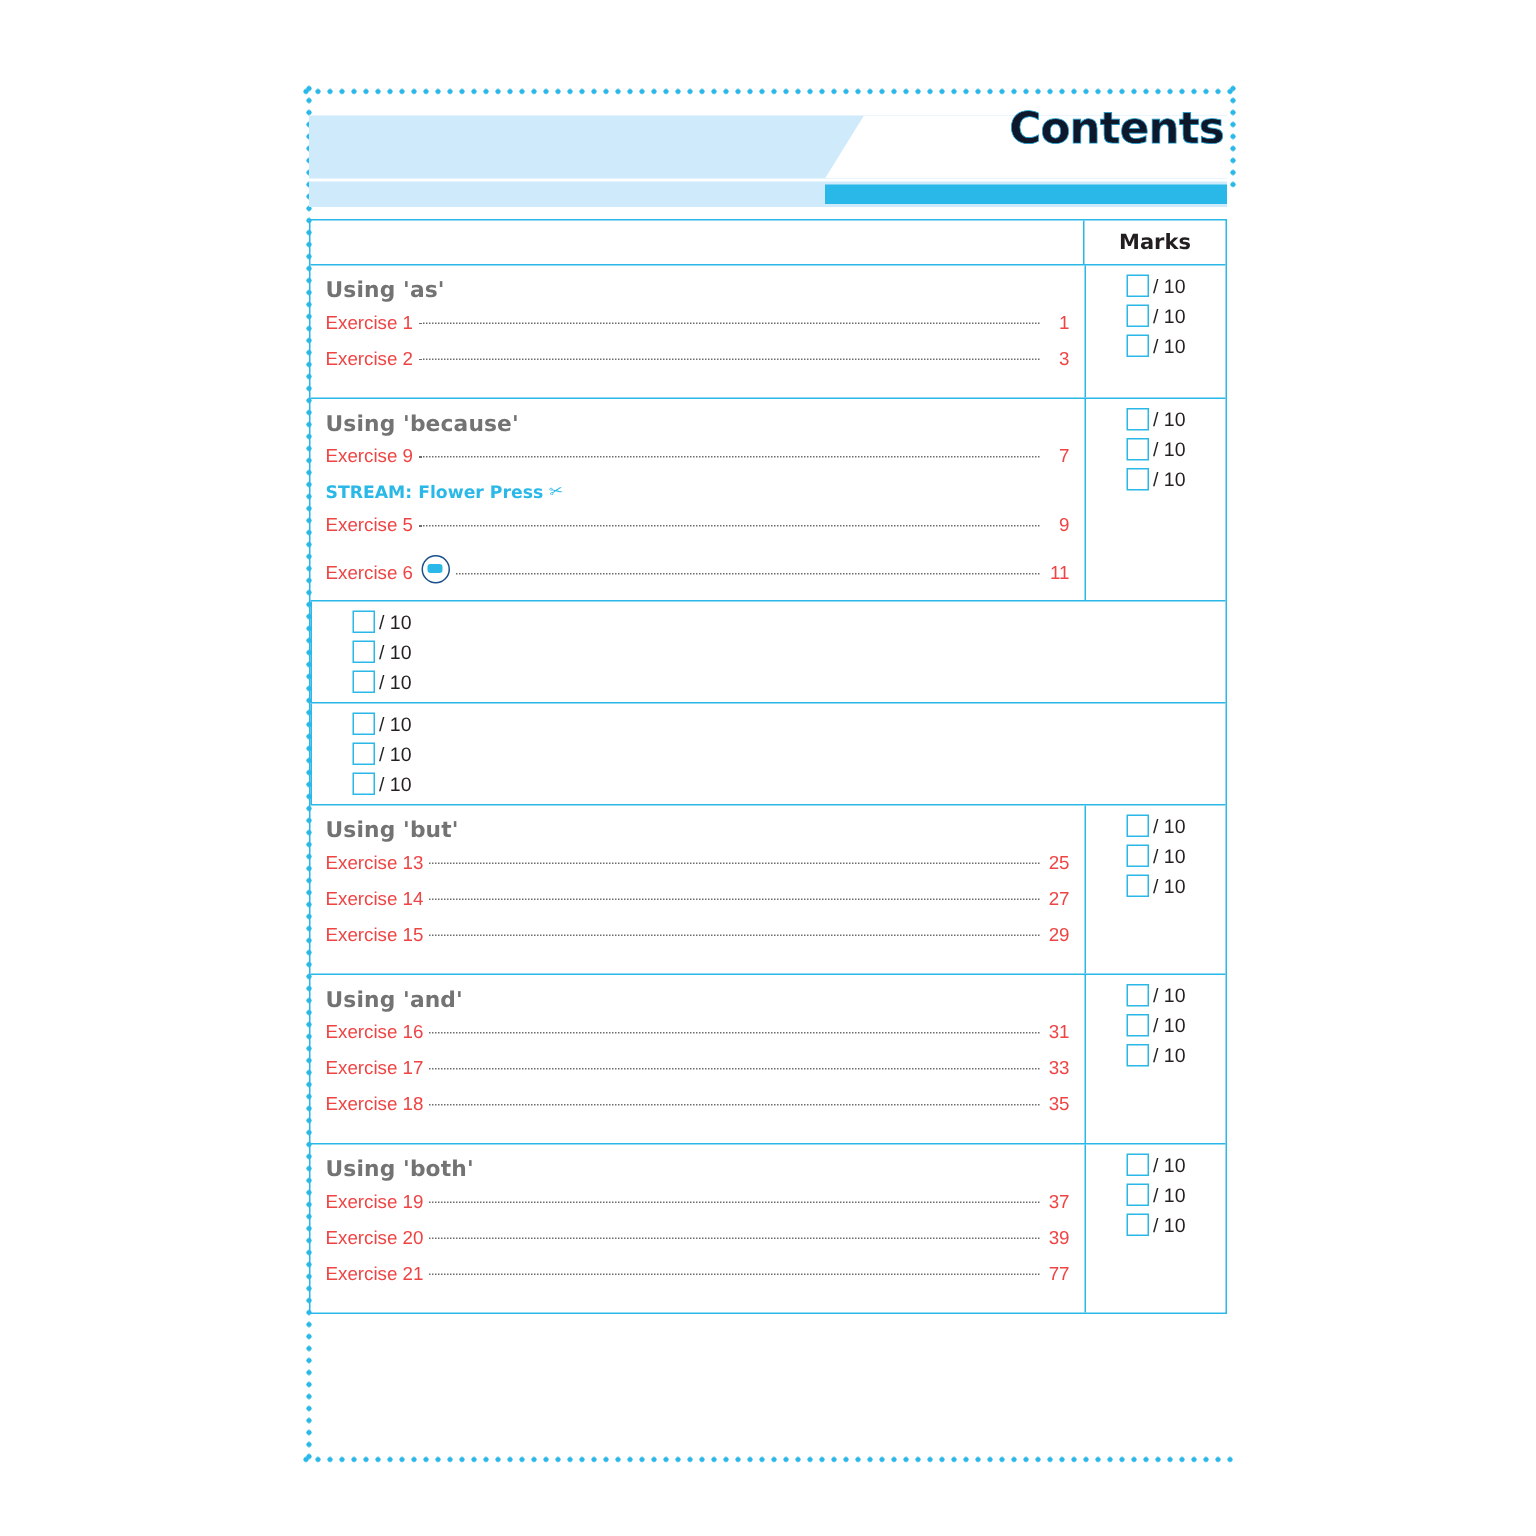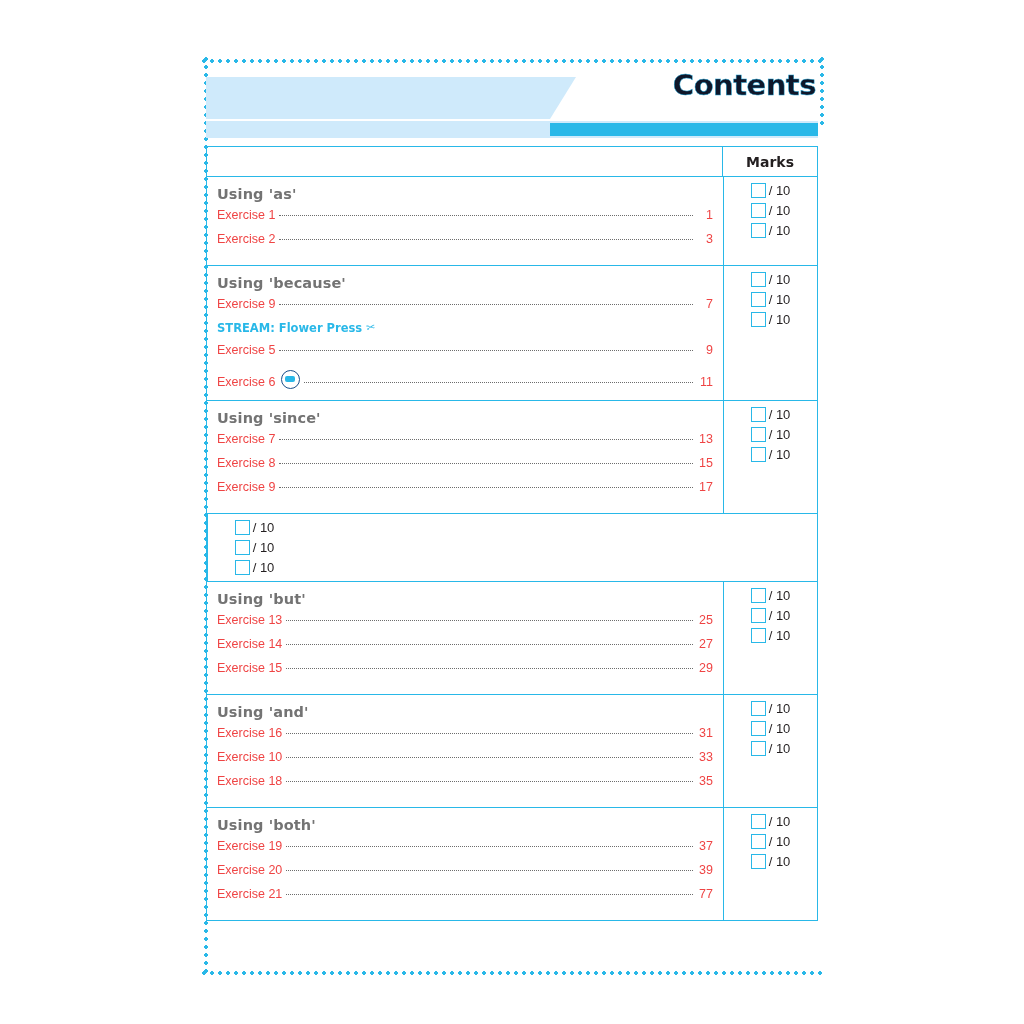--- a/index.html
+++ b/index.html
@@ -349,38 +349,20 @@
               <span class="checkbox"></span>
               <span>/ 10</span>
             </div>
             <div class="mark-row">
               <span class="checkbox"></span>
               <span>/ 10</span>
             </div>
           </div>
         </div>
         <div class="section">
-          <div class="left">
-            <div class="sec-title">Using 'since'</div>
-            <div class="entry">
-              <span class="label">Exercise 7</span>
-              <span class="leader"></span>
-              <span class="pageno">13</span>
-            </div>
-            <div class="entry">
-              <span class="label">Exercise 8</span>
-              <span class="leader"></span>
-              <span class="pageno">15</span>
-            </div>
-            <div class="entry">
-              <span class="label">Exercise 9</span>
-              <span class="leader"></span>
-              <span class="pageno">17</span>
-            </div>
-          </div>
           <div class="right">
             <div class="mark-row">
               <span class="checkbox"></span>
               <span>/ 10</span>
             </div>
             <div class="mark-row">
               <span class="checkbox"></span>
               <span>/ 10</span>
             </div>
             <div class="mark-row">
@@ -441,21 +423,21 @@
         </div>
         <div class="section">
           <div class="left">
             <div class="sec-title">Using 'and'</div>
             <div class="entry">
               <span class="label">Exercise 16</span>
               <span class="leader"></span>
               <span class="pageno">31</span>
             </div>
             <div class="entry">
-              <span class="label">Exercise 10</span>
+              <span class="label">Exercise 17</span>
               <span class="leader"></span>
               <span class="pageno">33</span>
             </div>
             <div class="entry">
               <span class="label">Exercise 18</span>
               <span class="leader"></span>
               <span class="pageno">35</span>
             </div>
           </div>
           <div class="right">

